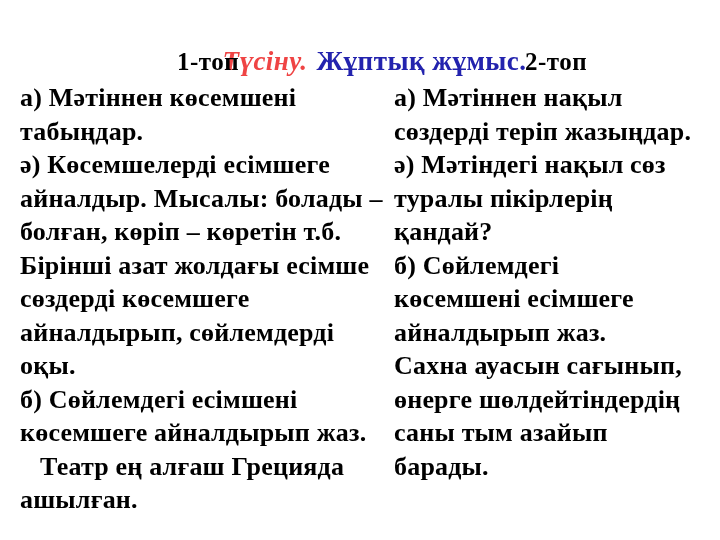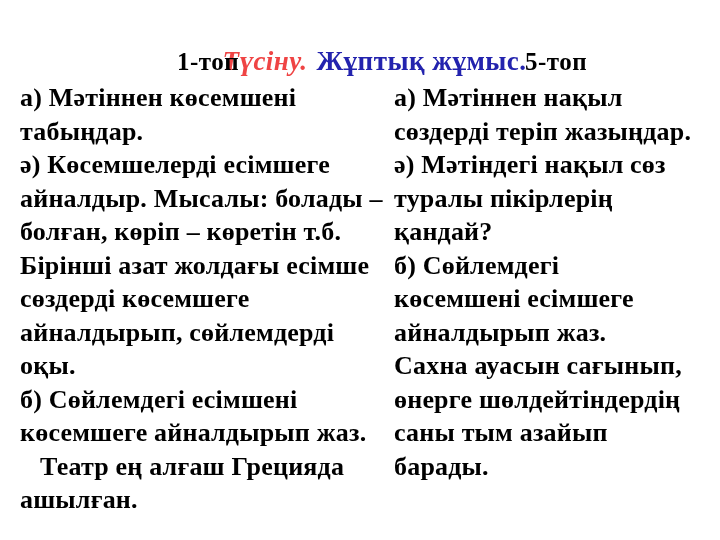--- a/index.html
+++ b/index.html
@@ -72,17 +72,17 @@
   <div class="slide-title">
     <span class="title-part-1" style="color: #ef4444;">Түсіну.</span><span class="title-part-2" style="color: rgb(35, 35, 174);">Жұптық жұмыс.</span>
   </div>
 
   <div class="column column-left">
     <div class="column-header">1-топ</div>
     <div class="column-body"><div class="text-line">а) Мәтіннен көсемшені</div><div class="text-line">табыңдар.</div><div class="text-line">ә) Көсемшелерді есімшеге</div><div class="text-line">айналдыр. Мысалы: болады –</div><div class="text-line">болған, көріп – көретін т.б.</div><div class="text-line">Бірінші азат жолдағы есімше</div><div class="text-line">сөздерді көсемшеге</div><div class="text-line">айналдырып, сөйлемдерді</div><div class="text-line">оқы.</div><div class="text-line">б) Сөйлемдегі есімшені</div><div class="text-line">көсемшеге айналдырып жаз.</div><div class="text-line">   Театр ең алғаш Грецияда</div><div class="text-line">ашылған.</div></div>
   </div>
 
   <div class="column column-right">
-    <div class="column-header">5-топ</div>
+    <div class="column-header">2-топ</div>
     <div class="column-body"><div class="text-line">а) Мәтіннен нақыл</div><div class="text-line">сөздерді теріп жазыңдар.</div><div class="text-line">ә) Мәтіндегі нақыл сөз</div><div class="text-line">туралы пікірлерің</div><div class="text-line">қандай?</div><div class="text-line">б) Сөйлемдегі</div><div class="text-line">көсемшені есімшеге</div><div class="text-line">айналдырып жаз.</div><div class="text-line">Сахна ауасын сағынып,</div><div class="text-line">өнерге шөлдейтіндердің</div><div class="text-line">саны тым азайып</div><div class="text-line">барады.</div></div>
   </div>
 
 </div>
 
 </body></html>

